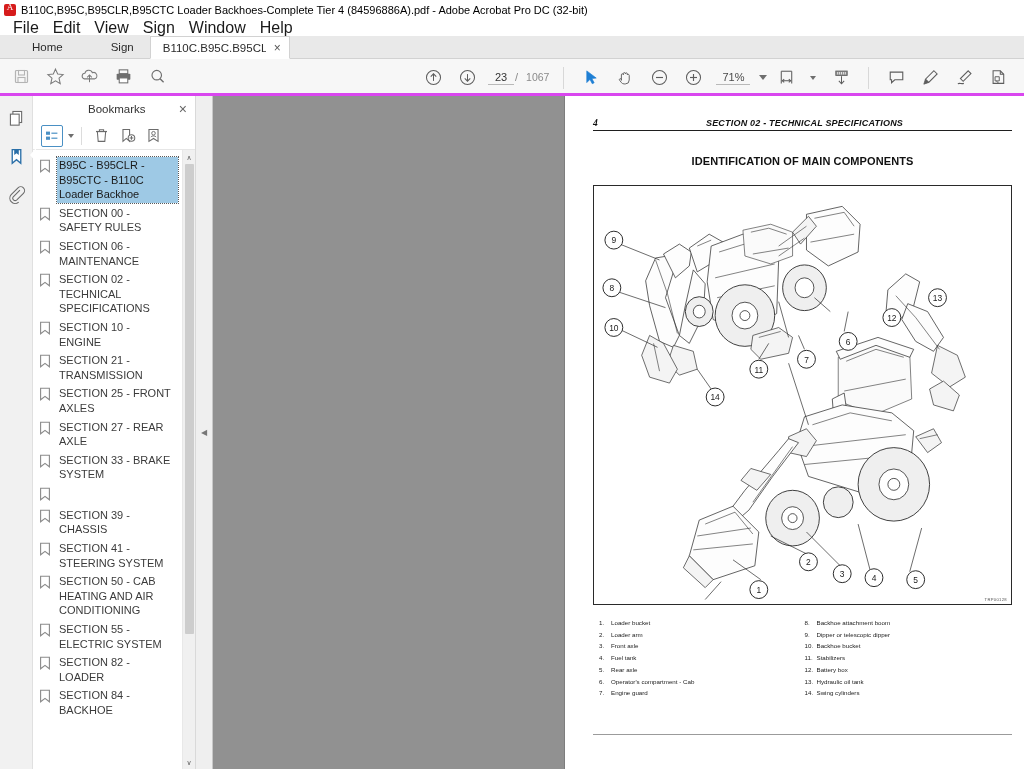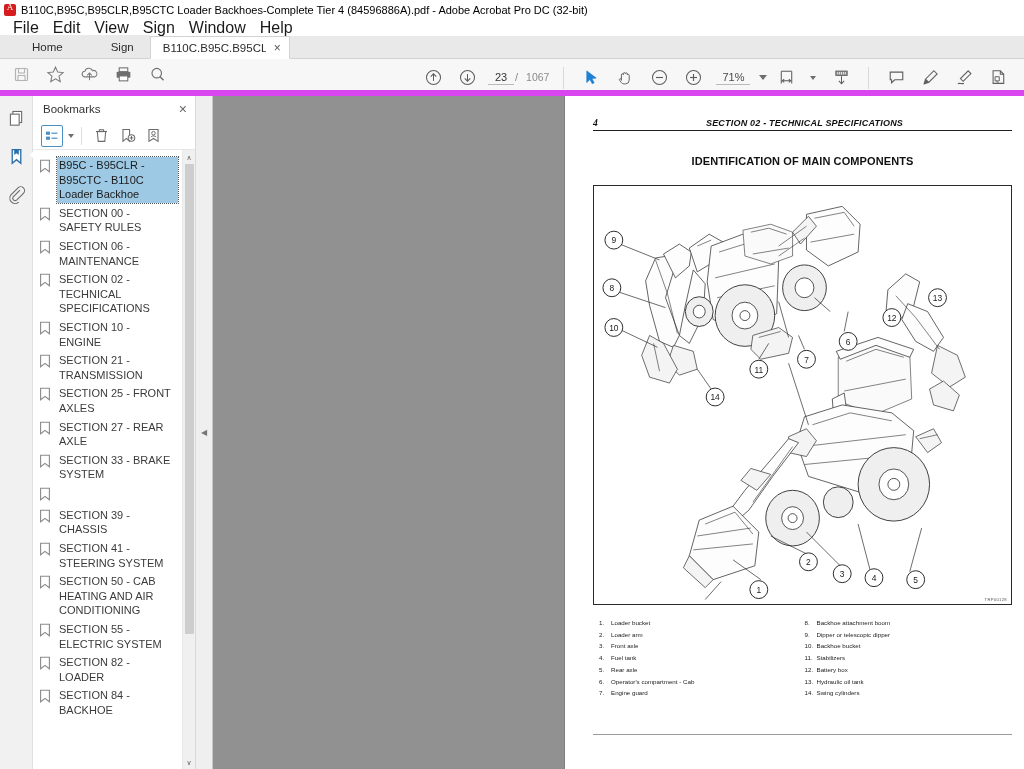--- a/index.html
+++ b/index.html
@@ -71,21 +71,21 @@
   }
   .tab-label { white-space: nowrap; overflow: hidden; }
   .tab-close {
     margin-left: 8px; font-size: 12px; color: #555;
     line-height: 1; cursor: pointer;
   }
 
   
   .toolbar {
     height: 37px; background: #f7f7f7;
-    border-bottom: 6px solid #d946ef;
+    border-bottom: 3px solid #d946ef;
     display: flex; 
     position: relative;
   }
   .tb-left { display: flex; align-items: center; padding-left: 6px; gap: 4px; }
   .tb-center {
     position: absolute; left: 418px; top: 0;
     height: 37px; display: flex; align-items: center; gap: 4px;
   }
   .tb-btn {
     width: 30px; height: 30px;
@@ -155,21 +155,21 @@
   
   .bmpanel {
     width: 163px; height: 673px; background: #ffffff;
     display: flex; flex-direction: column;
     border-right: 1px solid #d9d9d9;
   }
   .bm-header {
     height: 26px; display: flex; align-items: center;
     padding: 0 8px 0 10px; flex: none;
   }
-  .bm-title { font-size: 11.5px; color: #333; flex: 1; }
+  .bm-title { font-size: 11.5px; color: #333; flex: 1; margin-left: 45px; }
   .bm-close { font-size: 14px; color: #666; cursor: pointer; line-height: 1; }
   .bm-toolbar {
     height: 28px; display: flex; align-items: center;
     padding-left: 8px; gap: 2px; flex: none;
     border-bottom: 1px solid #e6e6e6;
   }
   .bm-tb-btn {
     width: 24px; height: 22px;
     display: flex; align-items: center; justify-content: center;
     cursor: pointer;

